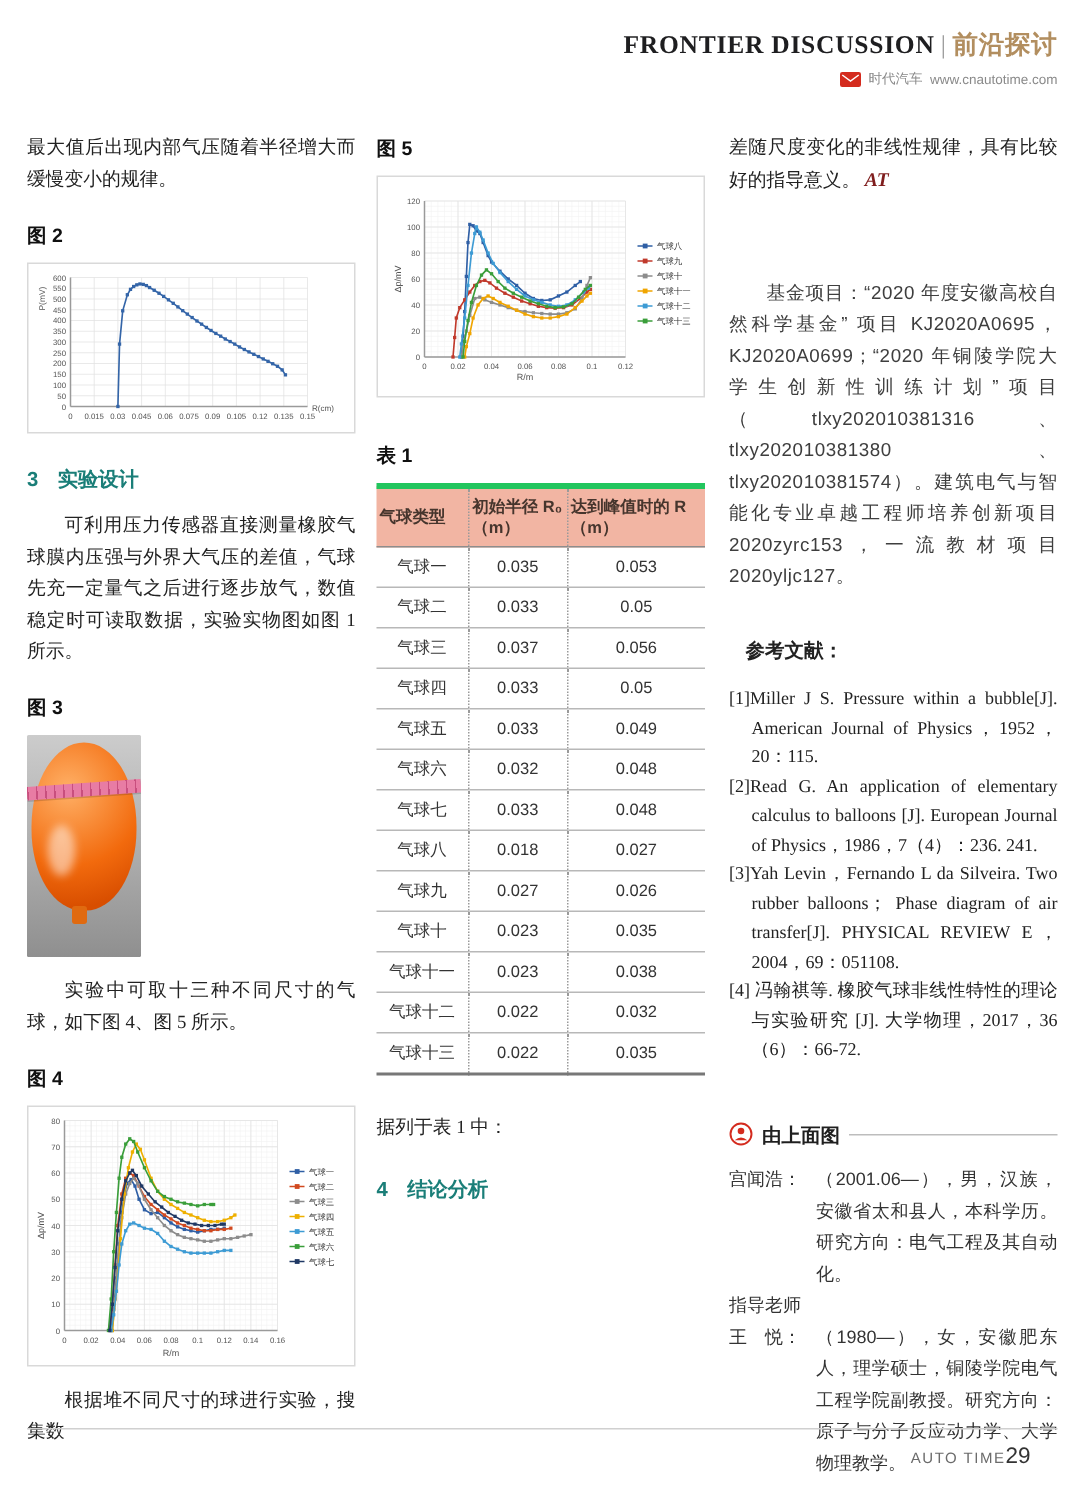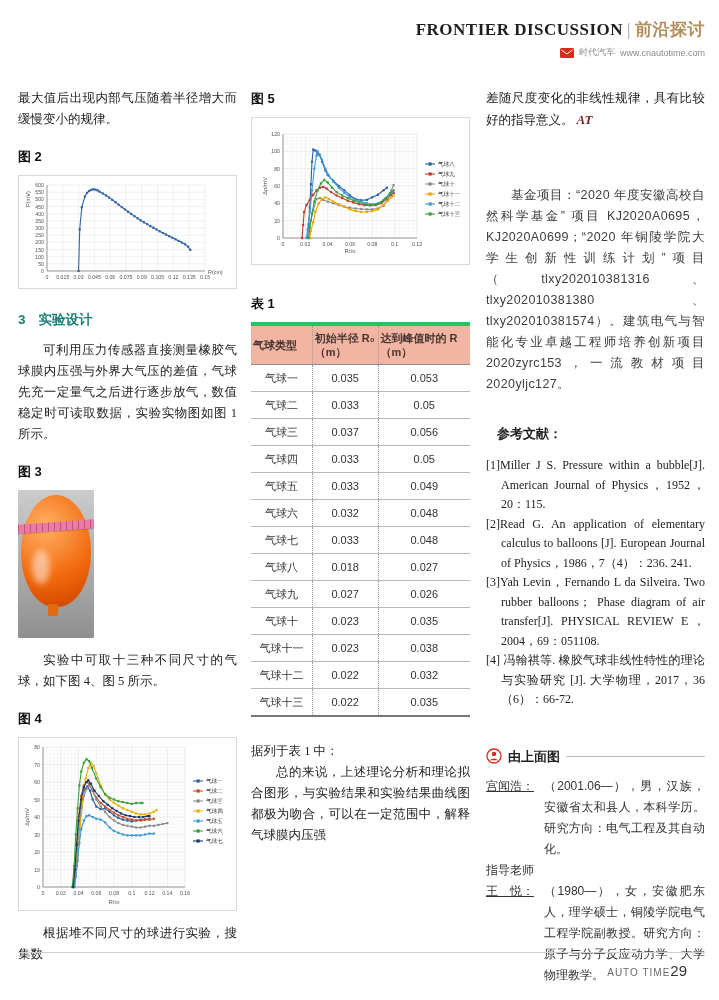--- a/index.html
+++ b/index.html
@@ -66,21 +66,21 @@
   .endmark{color:#7f1d1d;font-weight:bold;font-style:italic;font-size:13px;margin-left:3px;}
   .fund{font-family:"Liberation Sans",sans-serif;color:#3e3e3e;letter-spacing:.4px;margin-top:54px;}
   .refhead{font-weight:bold;font-size:13px;margin:28px 11px 12px;text-align:left;}
   .refs{font-size:12px;line-height:19.5px;}
   .ref{padding-left:15px;text-indent:-15px;margin:0;}
   .authors{margin-top:36px;font-family:"Liberation Sans",sans-serif;font-size:12px;line-height:21px;color:#333;}
   .ahdr{display:flex;align-items:center;gap:6px;margin-bottom:9px;}
   .ahdr-title{font-weight:bold;font-size:13px;color:#1f1f1f;}
   .ahdr-rule{flex:1;height:1px;background:#bdbdbd;}
   .entry{display:flex;text-align:justify;}
-  .entry-nm{width:58px;flex:none;text-decoration:underline;}
+  .entry-nm{width:58px;flex:none;}
   .entry-tx{flex:1;}
   
   .footrule{position:absolute;left:18px;right:14px;top:952px;height:1px;background:#d0d0d0;}
   .foot{position:absolute;right:32px;top:962px;display:flex;align-items:baseline;gap:0;}
   .foot-brand{font-family:"Liberation Sans",sans-serif;font-size:10px;color:#6b6b6b;letter-spacing:1px;}
   .foot-page{font-family:"Liberation Sans",sans-serif;font-size:15px;color:#333;}
   .chart{line-height:0;}
 </style>
 </head>
 <body>
@@ -872,21 +872,23 @@
           <tr>
             <td>气球十三</td>
             <td>0.022</td>
             <td>0.035</td>
           </tr>
         </tbody>
     </table>
 
     <p style="margin-top:24px">据列于表 1 中：</p>
 
-    <p class="ind">总的来说，上述理论分析和理论拟合图形，与实验结果和实验结果曲线图都极为吻合，可以在一定范围中，解释气球膜内压强</p>
+    <div class="sechead">
+      <span class="num">4</span><span>结论分析</span>
+    </div>
   </div>
 
   <div class="col col-r">
     <p><span>差随尺度变化的非线性规律，具有比较好的指导意义。</span><span class="endmark">AT</span></p>
 
     <p class="ind fund">基金项目：“2020 年度安徽高校自然科学基金” 项目 KJ2020A0695，KJ2020A0699；“2020 年铜陵学院大学生创新性训练计划”项目（tlxy202010381316、tlxy202010381380、tlxy202010381574）。建筑电气与智能化专业卓越工程师培养创新项目 2020zyrc153，一流教材项目 2020yljc127。</p>
 
     <div class="refhead">参考文献：</div>
     <div class="refs">
       <p class="ref">[1]Miller J S.  Pressure within a bubble[J].  American Journal of Physics，1952，20：115.</p>

